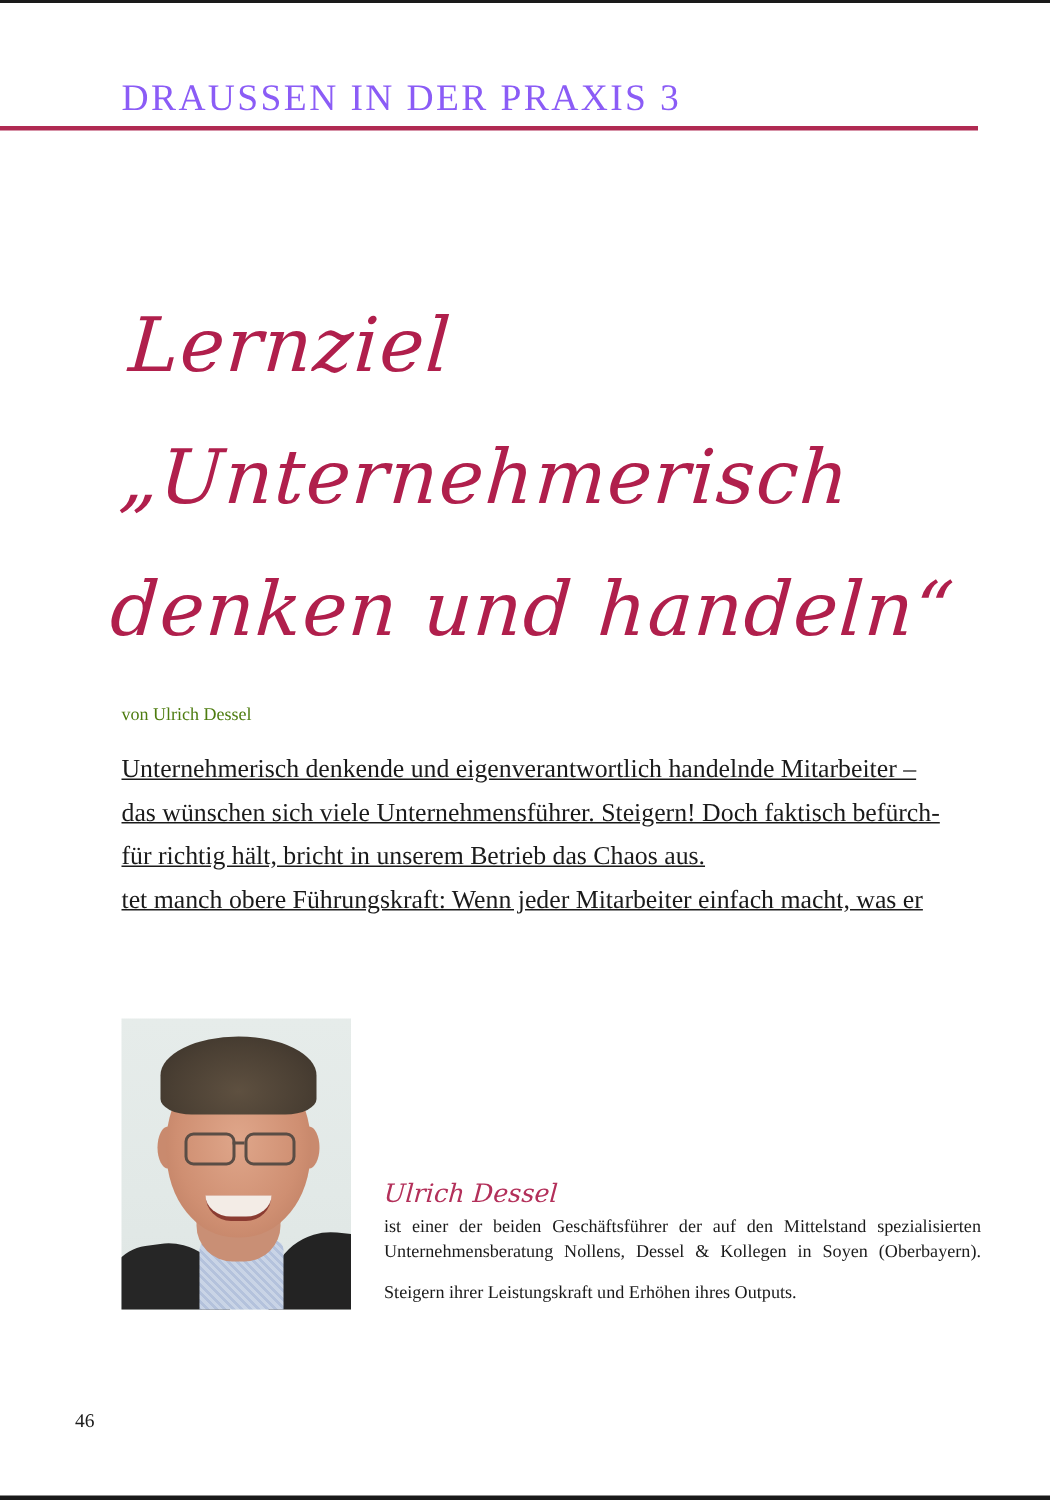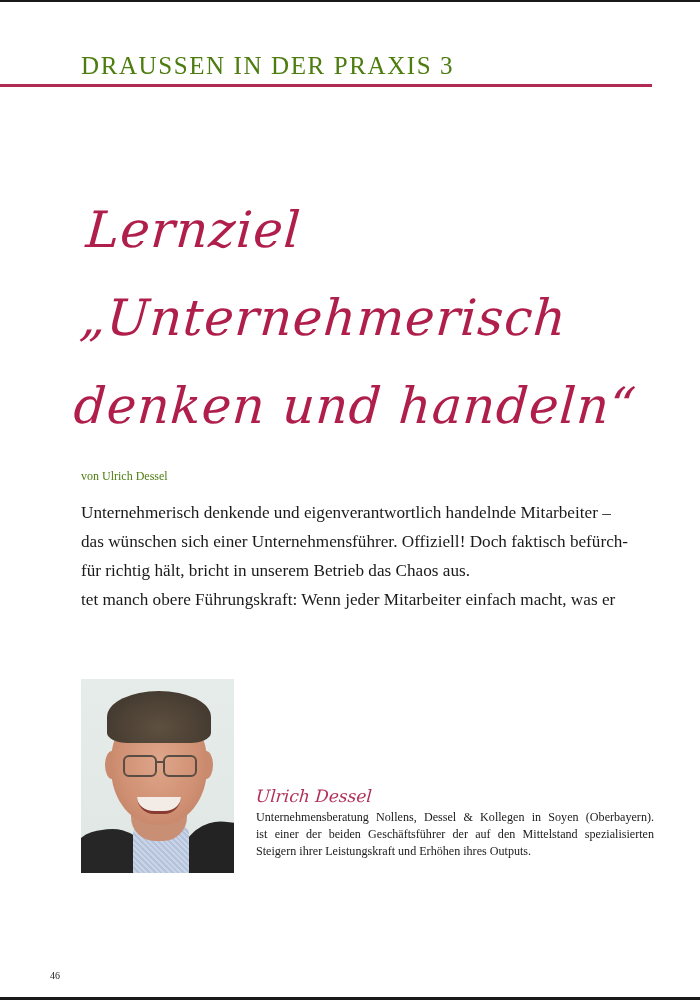--- a/index.html
+++ b/index.html
@@ -23,21 +23,21 @@
       position: absolute; left: 0; top: 997px; width: 700px; height: 3px;
       background: #1a1a1a;
     }
     .section-header {
       position: absolute;
       left: 81px;
       top: 51px;
       font-family: "Liberation Serif", "DejaVu Serif", serif;
       font-size: 25px;
       letter-spacing: 1.6px;
-      color: #4d7c0f;
+      color: #8b5cf6;
       white-space: nowrap;
       line-height: 30px;
     }
     .header-rule {
       position: absolute;
       left: 0;
       top: 84px;
       width: 652px;
       height: 3px;
       background: #b02a52;
@@ -69,20 +69,21 @@
       line-height: 14px;
     }
     .lead {
       position: absolute;
       left: 81px;
       top: 498px;
       width: 580px;
       font-size: 17.2px;
       line-height: 29px;
       color: #1a1a1a;
+      text-decoration: underline;
     }
     .lead .l {
       display: block;
       white-space: nowrap;
     }
     .portrait {
       position: absolute;
       left: 81px;
       top: 679px;
       width: 153px;
@@ -167,49 +168,49 @@
       text-align: justify;
     }
     .bio-text .bl {
       display: block;
       white-space: nowrap;
       text-align-last: justify;
       text-align: justify;
     }
     .bio-text .bl.last {
       text-align-last: left;
+      margin-top: 10px;
     }
     .page-number {
       position: absolute;
       left: 50px;
       top: 939px;
-      font-size: 10px;
+      font-size: 13px;
       color: #1c1c1c;
-      margin-top: 31px;
     }
   </style>
 </head>
 <body>
 
 <div class="top-bar"></div>
 
 <div class="section-header">DRAUSSEN IN DER PRAXIS 3</div>
 <div class="header-rule"></div>
 
 <h1 class="headline">
   <span class="line">Lernziel</span>
   <span class="line">„Unternehmerisch</span>
   <span class="line">denken und handeln“</span>
 </h1>
 
 <div class="byline">von Ulrich Dessel</div>
 
 <div class="lead">
   <span class="l">Unternehmerisch denkende und eigenverantwortlich handelnde Mitarbeiter –</span>
-  <span class="l">das wünschen sich einer Unternehmensführer. Offiziell! Doch faktisch befürch-</span>
+  <span class="l">das wünschen sich viele Unternehmensführer. Steigern! Doch faktisch befürch-</span>
   <span class="l">für richtig hält, bricht in unserem Betrieb das Chaos aus.</span>
   <span class="l">tet manch obere Führungskraft: Wenn jeder Mitarbeiter einfach macht, was er</span>
 </div>
 
 <div class="portrait" role="img" aria-label="Portrait of Ulrich Dessel">
   <div class="suit-left"></div>
   <div class="suit-right"></div>
   <div class="shirt"></div>
   <div class="neck"></div>
   <div class="ear-left"></div>
@@ -218,20 +219,20 @@
   <div class="hair"></div>
   <div class="glasses-l"></div>
   <div class="glasses-r"></div>
   <div class="glasses-bridge"></div>
   <div class="mouth"></div>
 </div>
 
 <div class="bio-name">Ulrich Dessel</div>
 
 <div class="bio-text">
+  <span class="bl">ist einer der beiden Geschäftsführer der auf den Mittelstand spezialisierten</span>
   <span class="bl">Unternehmensberatung Nollens, Dessel &amp; Kollegen in Soyen (Oberbayern).</span>
-  <span class="bl">ist einer der beiden Geschäftsführer der auf den Mittelstand spezialisierten</span>
   <span class="bl last">Steigern ihrer Leistungskraft und Erhöhen ihres Outputs.</span>
 </div>
 
 <div class="page-number">46</div>
 
 <div class="bottom-bar"></div>
 
 </body></html>

